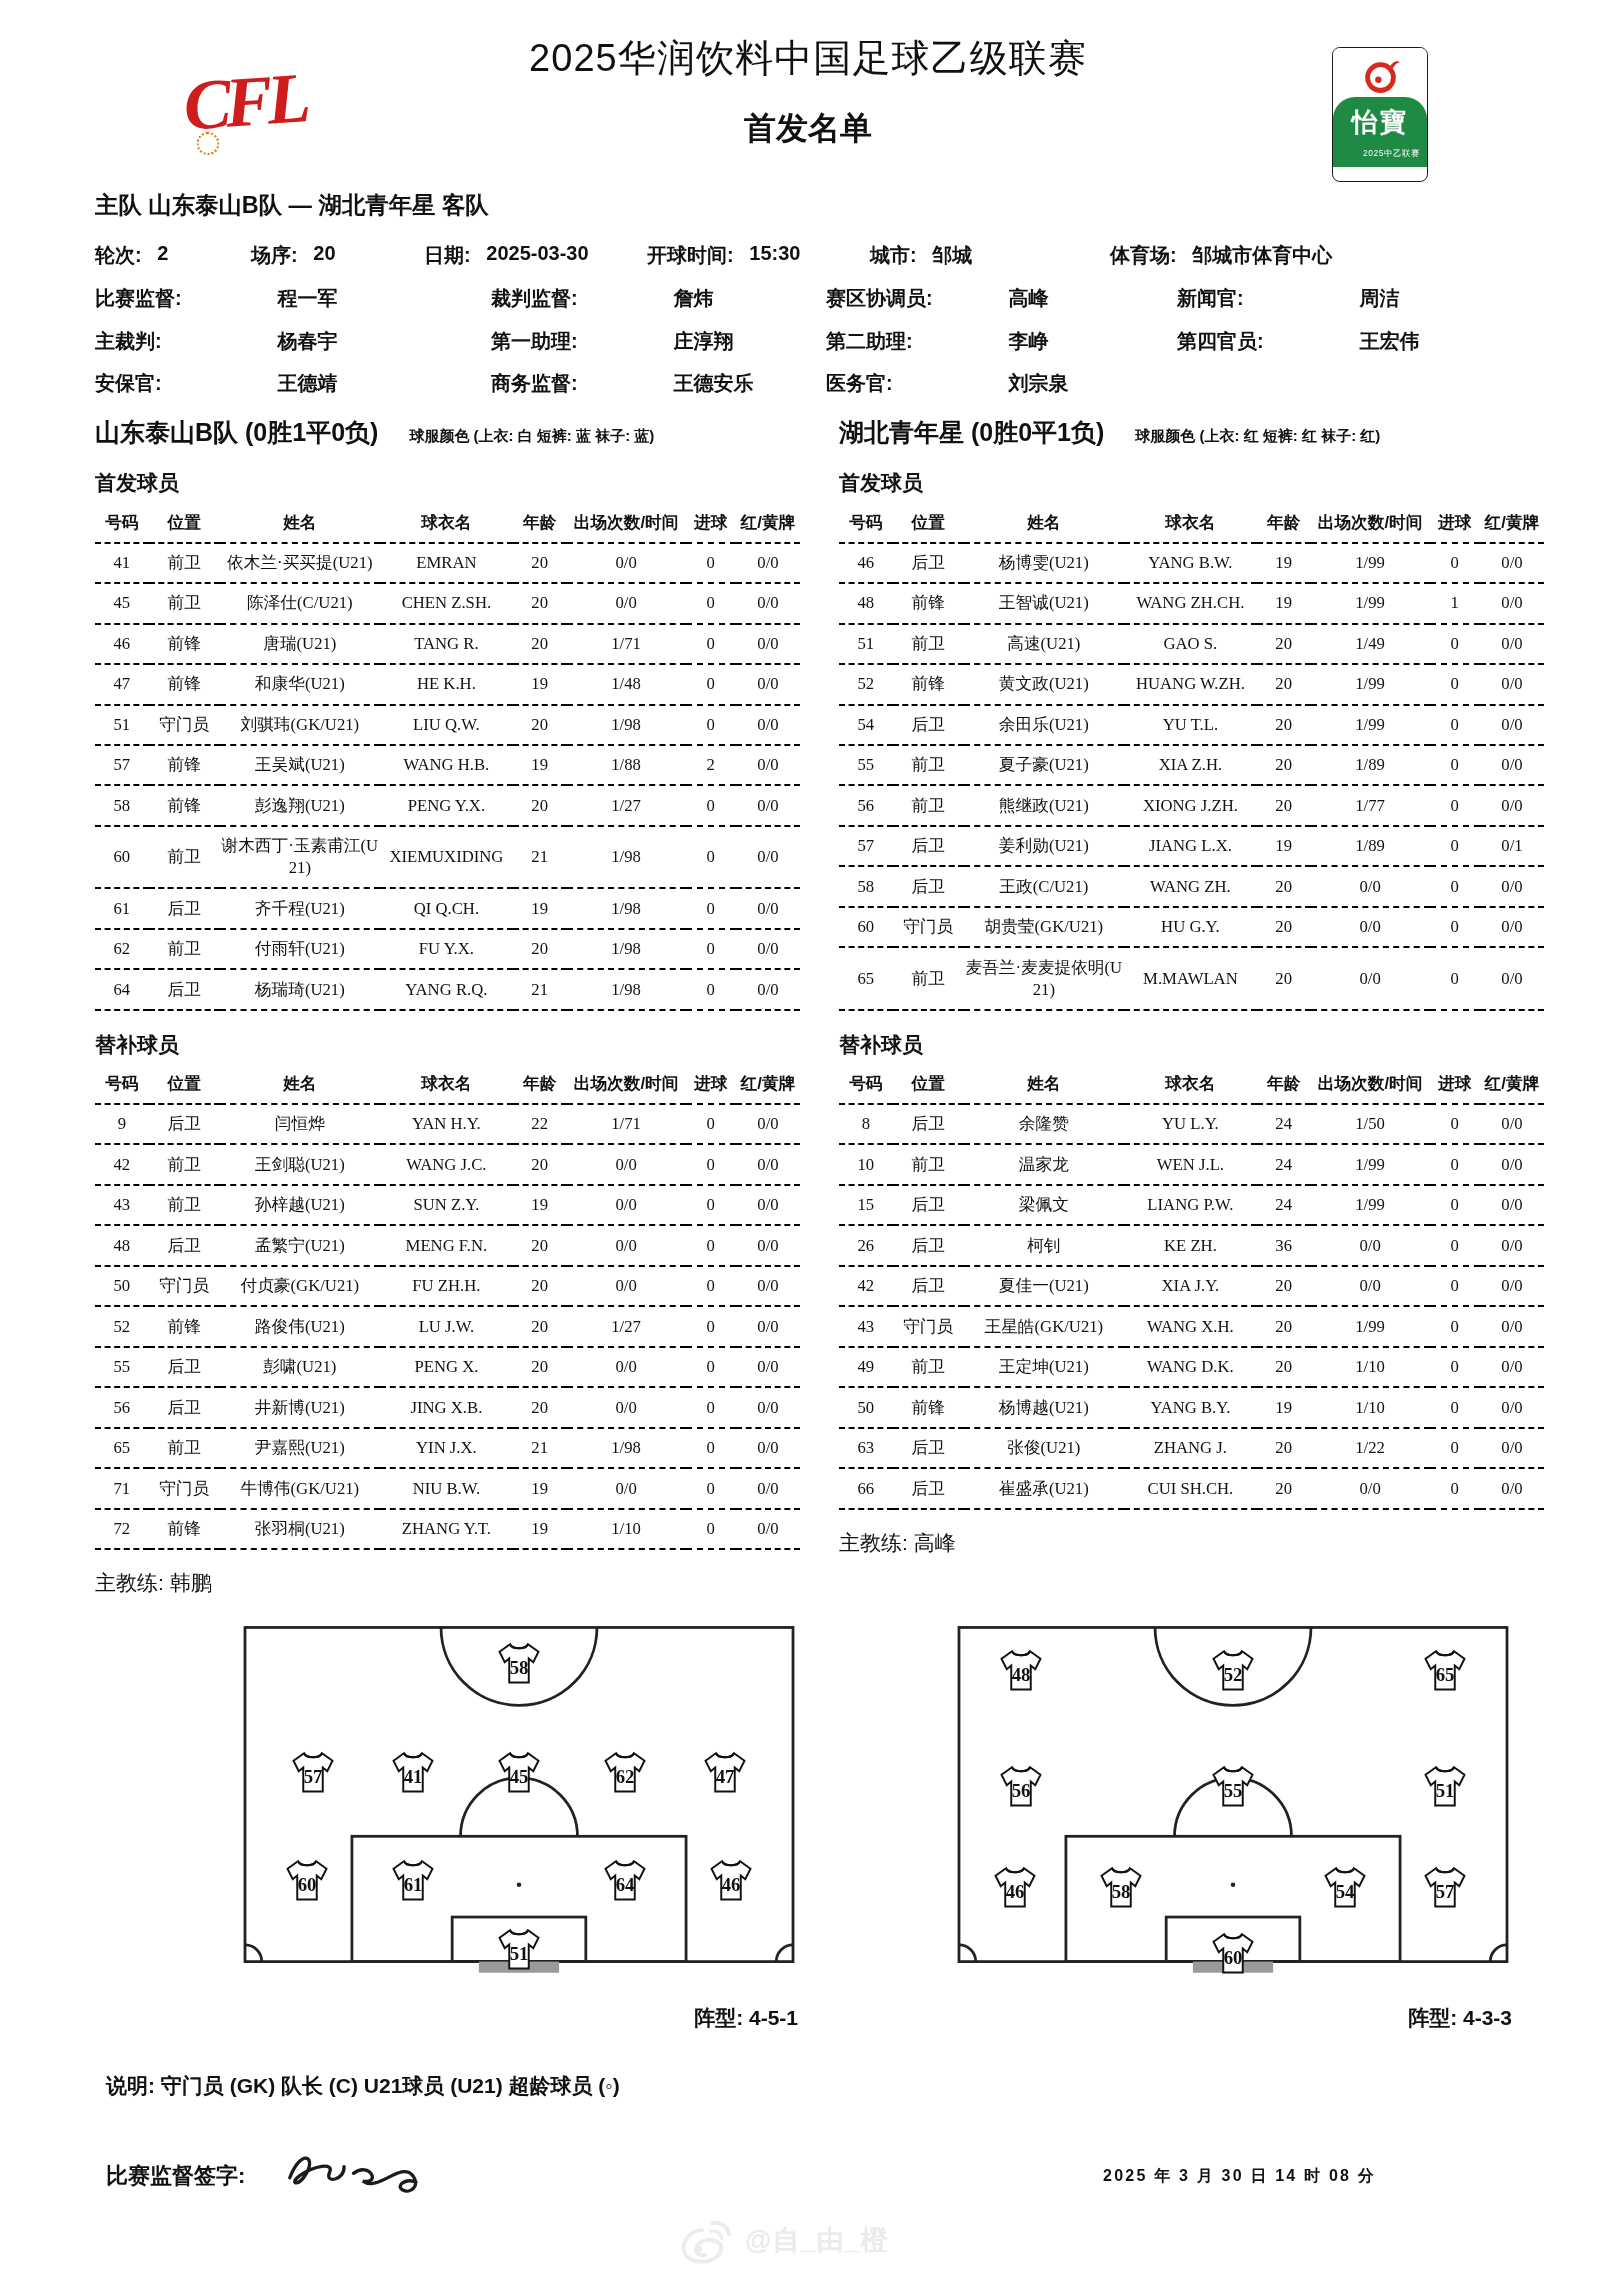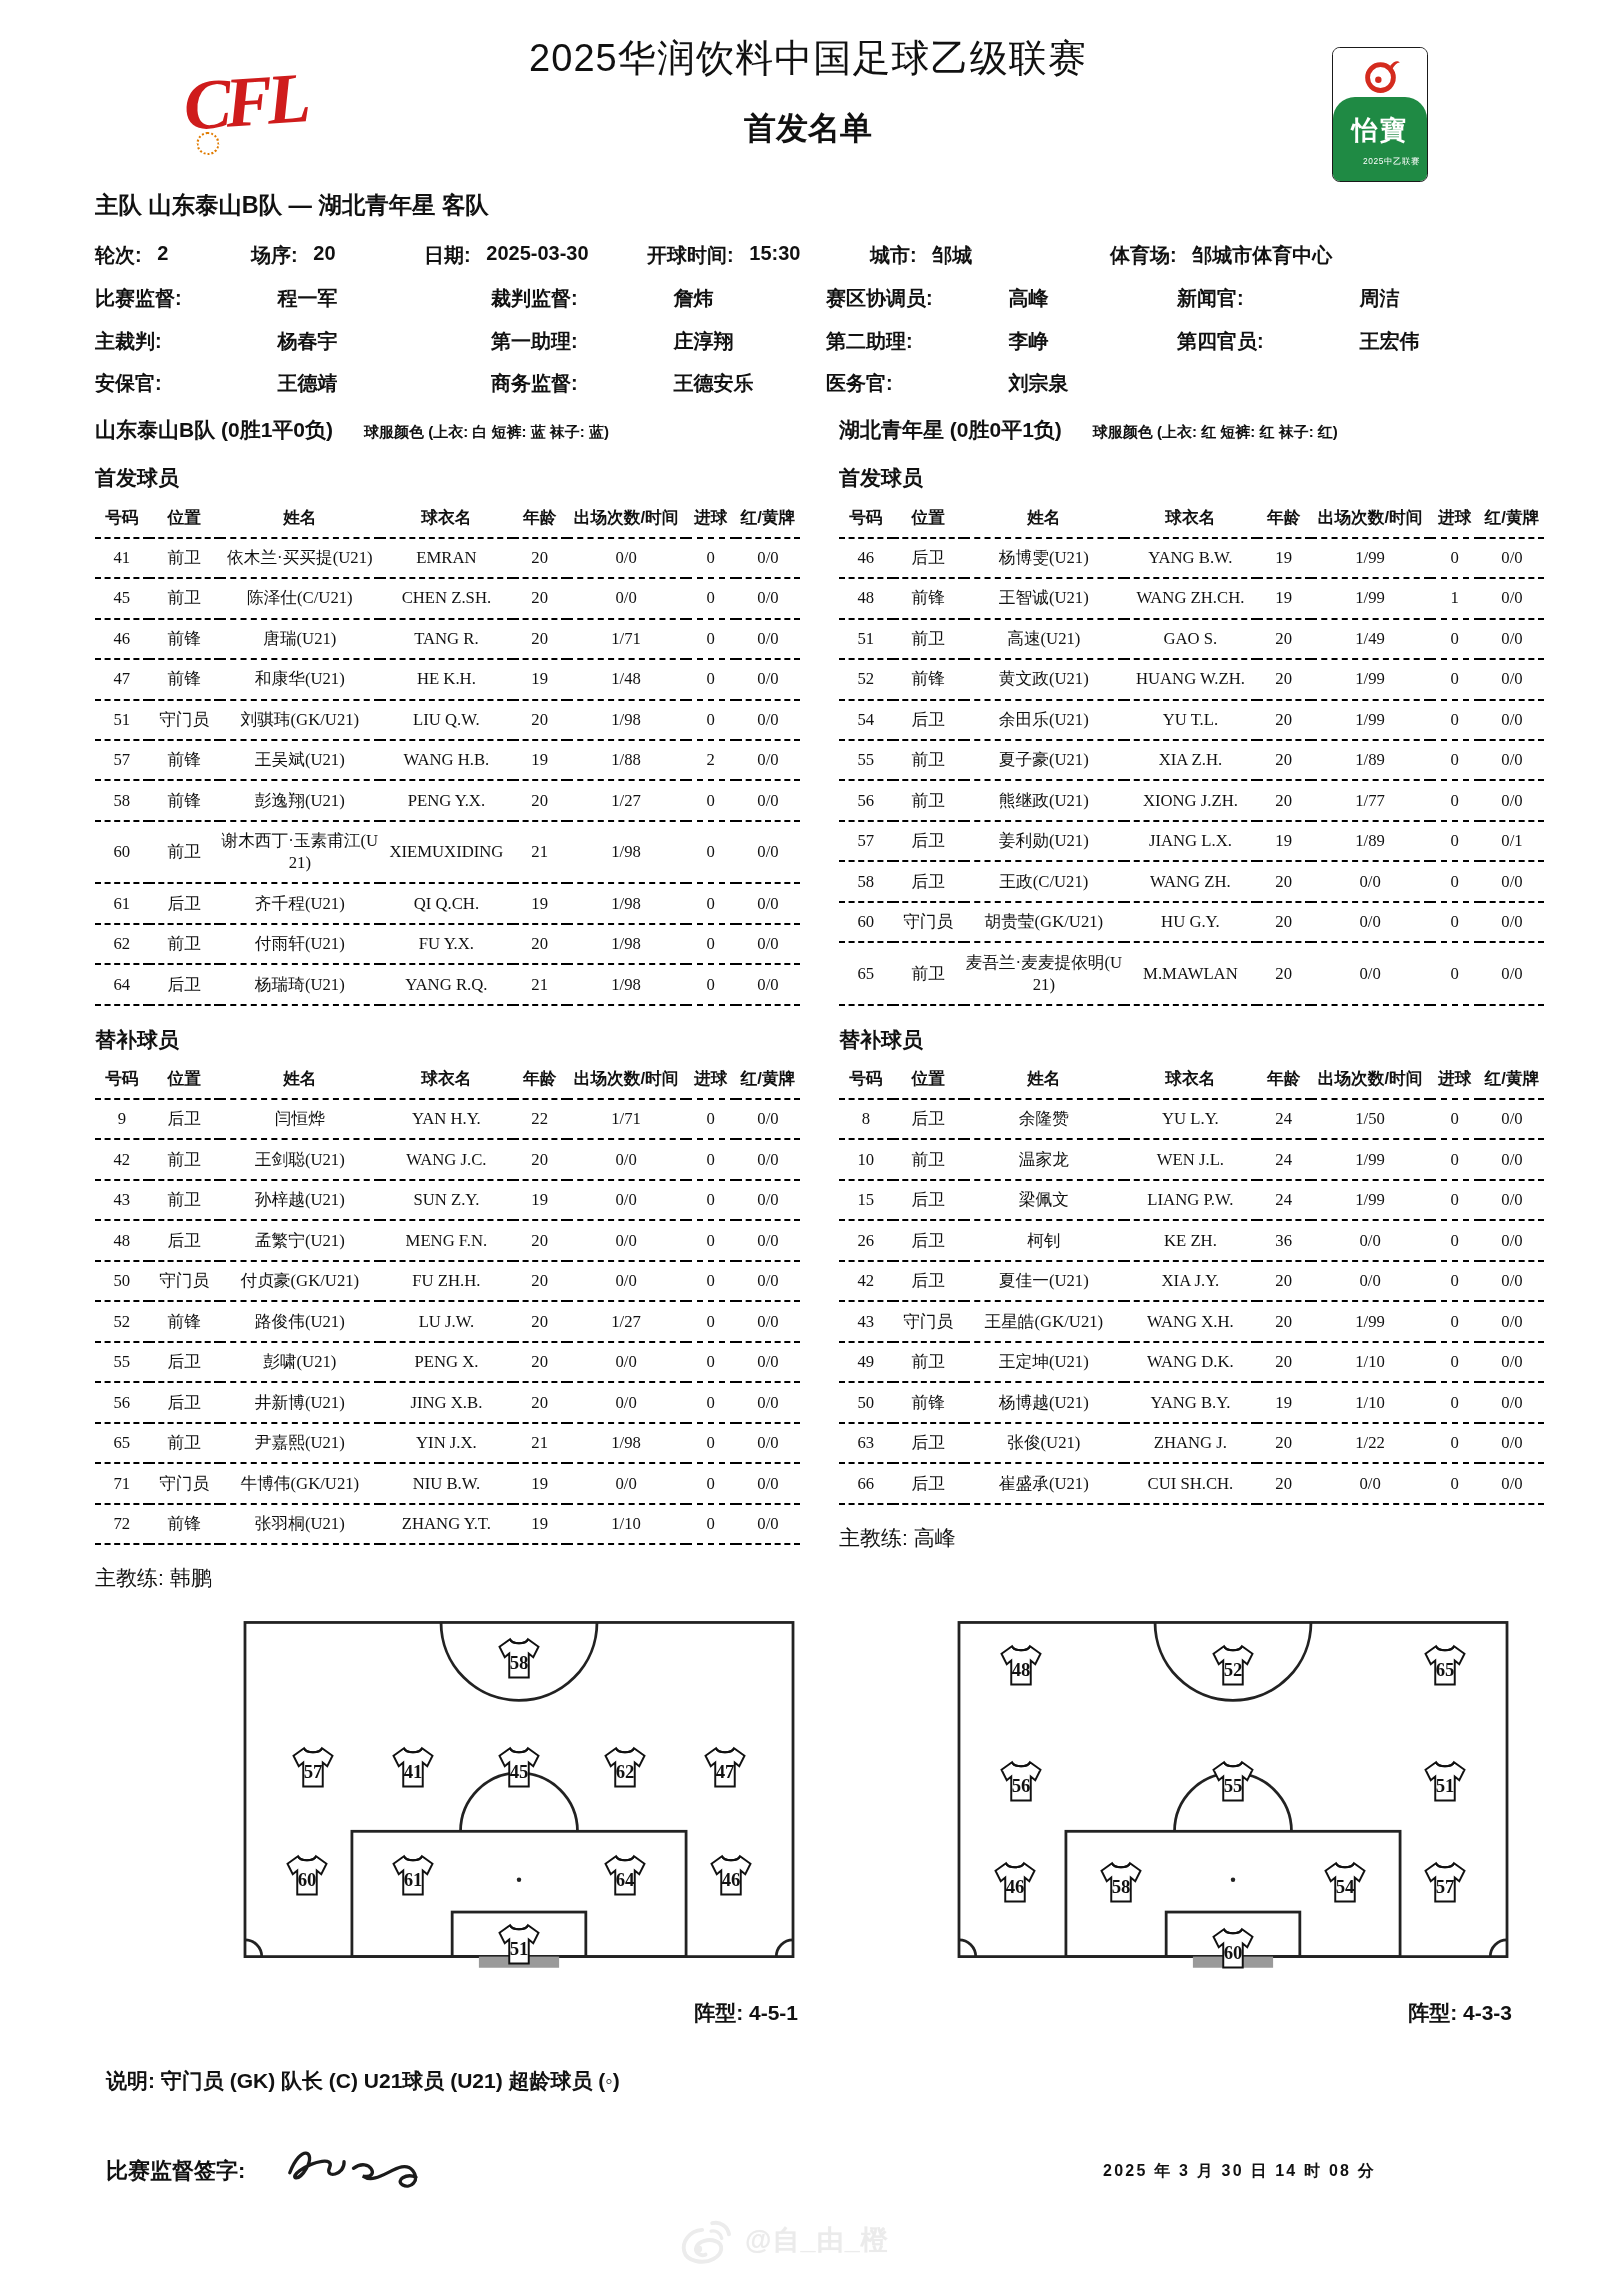--- a/index.html
+++ b/index.html
@@ -11,37 +11,37 @@
   .league-title{font-size:38px;font-weight:400;letter-spacing:1.1px;}
   .sheet-title{font-size:32px;font-weight:900;margin-top:23.4px;}
   .cfl-logo{position:absolute;left:184px;top:45px;width:134px;height:123px;transform:rotate(-4deg);}
   .cfl-text{font-family:"Liberation Serif",serif;font-style:italic;font-weight:900;
             font-size:71px;color:#cf1c1c;letter-spacing:-5.6px;line-height:112px;}
   .cfl-ball{position:absolute;left:10px;bottom:15.6px;width:19px;height:19px;border-radius:50%;
             border:2.8px dotted #e07b00;background:#fff;}
   .badge{position:absolute;right:188px;top:47px;width:94px;height:133px;border:1.7px solid #1a1a1a;
          border-radius:7.8px;overflow:hidden;background:#fff;}
   .badge-top{height:56px;display:flex;align-items:center;justify-content:center;background:#fff;}
-  .badge-bottom{height:85px;background:#1f8a44;border-radius:22px 22px 0 0;margin-top:-6.7px;
+  .badge-bottom{height:70px;background:#1f8a44;border-radius:22px 22px 0 0;margin-top:-6.7px;
                 display:flex;flex-direction:column;align-items:center;justify-content:center;color:#fff;}
   .badge-brand{font-family:"Liberation Serif",serif;font-size:26px;font-weight:900;letter-spacing:2.2px;}
   .badge-sub{font-size:8.4px;margin-top:7.8px;letter-spacing:0.6px;margin-left:23px;}
   
   .teams-line{margin:4.5px 0 0 95px;font-size:23.4px;font-weight:900;}
   .info-row{display:grid;grid-template-columns:156px 173px 223px 223px 240px 1fr;
             margin:21px 0 0 95px;font-size:20px;font-weight:700;}
   .pair{display:flex;gap:15.6px;white-space:nowrap;}
   .officials{margin:16.7px 0 0 95px;font-size:20px;font-weight:700;}
   .off-row{display:grid;grid-template-columns:396px 335px 351px 1fr;margin-bottom:15.6px;}
   .off-row .pair .lbl{min-width:167px;}
   
   .columns{display:flex;gap:39px;margin:19px 72px 0 95px;}
   .col{flex:1;min-width:0;}
   .team-head{display:flex;gap:31px;align-items:baseline;font-weight:900;}
-  .team-name{font-size:21px;white-space:nowrap;}
+  .team-name{font-size:25px;white-space:nowrap;}
   .kit{font-size:15px;white-space:nowrap;}
   .sec-label{font-size:21px;font-weight:900;margin:20px 0 5.6px 0;}
   table.players{width:100%;border-collapse:collapse;table-layout:fixed;
                 font-family:"Liberation Serif",serif;}
   table.players th{font-family:"Liberation Sans",sans-serif;font-size:16.7px;font-weight:900;
                    padding:7.8px 1.1px;border-bottom:2.8px dashed #000;white-space:nowrap;}
   table.players td{font-size:16.7px;text-align:center;padding:8.4px 1.1px;border-bottom:2.8px dashed #000;
                    line-height:1.3;word-break:break-all;}
   .coach-line{font-size:21px;font-weight:400;margin-top:19px;}
   

